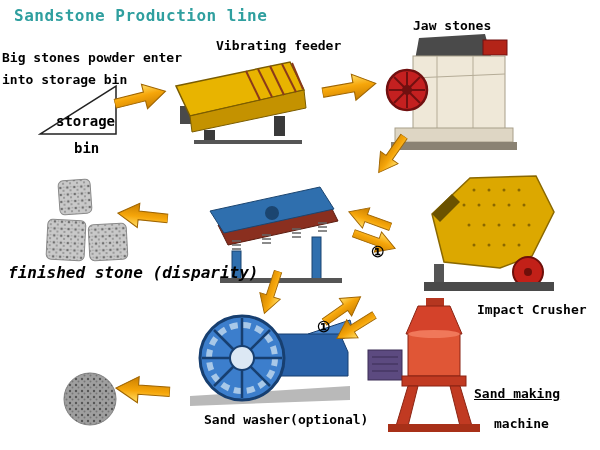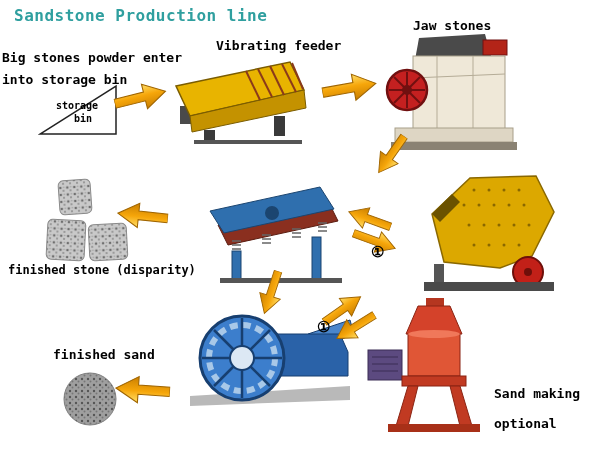--- a/index.html
+++ b/index.html
@@ -4,22 +4,22 @@
 <style>
   html,body{margin:0;padding:0;background:#fff;}
   #canvas{
     position:relative;width:600px;height:432px;background:#ffffff;overflow:hidden;
     font-family:"DejaVu Sans Mono","Liberation Mono",monospace;
     color:var(--body-text,#000);
   }
   .abs{position:absolute;}
   .title{font-size:16px;font-weight:bold;letter-spacing:.5px;color:var(--title-text,#2f9f9f);white-space:nowrap;}
   .label{font-size:13px;font-weight:bold;white-space:nowrap;}
-  .label.small{font-size:12px;}
-  .binlabel{font-size:10px;font-weight:bold;white-space:nowrap;}
+  .label.small{font-size:16px;font-style:italic;}
+  .binlabel{font-size:14px;font-weight:bold;white-space:nowrap;margin-top:13px;}
   .machine{position:absolute;}
   .machine svg{display:block;width:100%;height:100%;}
   .arrow{position:absolute;}
   .arrow svg{display:block;width:100%;height:auto;}
   .mark{position:absolute;font-size:15px;font-weight:bold;}
 </style>
 </head>
 <body>
 
 <div id="canvas">
@@ -49,21 +49,21 @@
 
   <span class="abs label" style="left:2px;top:72px;">into storage bin</span>
   <span class="abs label" style="left:2px;top:50px;">Big stones powder enter</span>
 
   <div class="machine" style="left:38px;top:84px;width:80px;height:52px;">
     <svg viewBox="0 0 80 52">
       <polygon points="78,2 78,50 2,50" fill="#ffffff" stroke="#222" stroke-width="1.5"></polygon>
     </svg>
   </div>
   <span class="abs binlabel" style="left:56px;top:100px;">storage</span>
-  <span class="abs binlabel" style="left:68px;top:113px;padding-left:6px;">bin</span>
+  <span class="abs binlabel" style="left:68px;top:127px;padding-left:6px;">bin</span>
 
   <span class="abs label" style="left:216px;top:38px;">Vibrating feeder</span>
   <div class="machine" style="left:172px;top:56px;width:150px;height:88px;">
     <svg viewBox="0 0 150 88">
       <rect x="8" y="50" width="26" height="18" fill="#4a4a4a"></rect>
       <polygon points="4,30 118,6 132,34 18,60" fill="#e8b400" stroke="#7a5c00" stroke-width="1.5"></polygon>
       <polygon points="18,60 132,34 134,52 20,76" fill="#c49200" stroke="#7a5c00" stroke-width="1"></polygon>
       <line x1="74" y1="15" x2="88" y2="44" stroke="#8a3a1a" stroke-width="2"></line>
       <line x1="86" y1="13" x2="100" y2="41" stroke="#8a3a1a" stroke-width="2"></line>
       <line x1="98" y1="10" x2="112" y2="39" stroke="#8a3a1a" stroke-width="2"></line>
@@ -133,20 +133,21 @@
           <circle cx="85" cy="75" r="1.5"></circle>
           <circle cx="100" cy="75" r="1.5"></circle>
           <circle cx="115" cy="75" r="1.5"></circle>
       </g>
       <rect x="30" y="94" width="10" height="20" fill="#555"></rect>
       <circle cx="124" cy="102" r="15" fill="#c22018" stroke="#6e0f0a" stroke-width="2"></circle>
       <circle cx="124" cy="102" r="4" fill="#6e0f0a"></circle>
       <rect x="20" y="112" width="130" height="9" fill="#4a4a4a"></rect>
     </svg>
   </div>
+  <span class="abs label" style="left:477px;top:302px;">Impact Crusher</span>
 
   <div class="machine" style="left:45px;top:178px;width:85px;height:85px;">
     <svg viewBox="0 0 85 85">
       <rect x="14" y="2" width="32" height="34" rx="5" fill="url(#speckle)" stroke="#8a8a8a" transform="rotate(-4 30 19)"></rect>
       <rect x="2" y="42" width="38" height="40" rx="5" fill="url(#speckle)" stroke="#8a8a8a" transform="rotate(3 21 62)"></rect>
       <rect x="44" y="46" width="38" height="36" rx="5" fill="url(#speckle)" stroke="#8a8a8a" transform="rotate(-3 63 64)"></rect>
     </svg>
   </div>
   <span class="abs label small" style="left:8px;top:263px;">finished stone (disparity)</span>
 
@@ -163,22 +164,22 @@
         <line x1="62" y1="58" x2="62" y2="98"></line>
           <line x1="62" y1="58" x2="34" y2="86"></line>
         <line x1="62" y1="58" x2="22" y2="58"></line>
           <line x1="62" y1="58" x2="34" y2="30"></line>
         <line x1="62" y1="58" x2="62" y2="18"></line>
           <line x1="62" y1="58" x2="90" y2="30"></line>
       </g>
       <circle cx="62" cy="58" r="12" fill="#dce8f4" stroke="#173f70" stroke-width="2"></circle>
     </svg>
   </div>
-
-  <span class="abs label" style="left:53px;top:347px;">finished sand</span>
+  <span class="abs label" style="left:204px;top:412px;">Sand washer(optional)</span>
+
   <div class="machine" style="left:62px;top:371px;width:56px;height:56px;">
     <svg viewBox="0 0 56 56">
       <circle cx="28" cy="28" r="26" fill="url(#speckleDark)" stroke="#808080"></circle>
     </svg>
   </div>
 
   <div class="machine" style="left:366px;top:298px;width:130px;height:140px;">
     <svg viewBox="0 0 130 140">
       <rect x="60" y="0" width="18" height="10" fill="#b53620"></rect>
       <polygon points="52,8 84,8 96,36 40,36" fill="#d4422a" stroke="#8a2312"></polygon>
@@ -187,22 +188,22 @@
       <rect x="2" y="52" width="34" height="30" fill="#5c4a80" stroke="#3a2d55"></rect>
       <line x1="6" y1="59" x2="32" y2="59" stroke="#3a2d55"></line>
       <line x1="6" y1="66" x2="32" y2="66" stroke="#3a2d55"></line>
       <line x1="6" y1="73" x2="32" y2="73" stroke="#3a2d55"></line>
       <rect x="36" y="78" width="64" height="10" fill="#c13a22" stroke="#8a2312"></rect>
       <polygon points="42,88 30,128 42,128 52,88" fill="#c13a22" stroke="#8a2312"></polygon>
       <polygon points="94,88 106,128 94,128 84,88" fill="#c13a22" stroke="#8a2312"></polygon>
       <rect x="22" y="126" width="92" height="8" fill="#a83018"></rect>
     </svg>
   </div>
-  <span class="abs label" style="left:494px;top:386px;">Sand making</span>
-  <span class="abs label" style="left:494px;top:416px;">optional</span>
+  <span class="abs label" style="left:474px;top:386px;text-decoration:underline;">Sand making</span>
+  <span class="abs label" style="left:494px;top:416px;">machine</span>
 
   <div class="arrow" style="left:114px;top:82px;width:54px;transform:rotate(-14deg);">
     <svg viewBox="0 0 60 34">
         <polygon points="0,12 34,12 34,3 58,17 34,31 34,22 0,22" fill="url(#arrowGrad)" stroke="#a06500" stroke-width="1.2"></polygon>
       </svg>
   </div>
   <div class="arrow" style="left:322px;top:72px;width:56px;transform:rotate(-10deg);">
     <svg viewBox="0 0 60 34">
         <polygon points="0,12 34,12 34,3 58,17 34,31 34,22 0,22" fill="url(#arrowGrad)" stroke="#a06500" stroke-width="1.2"></polygon>
       </svg>

